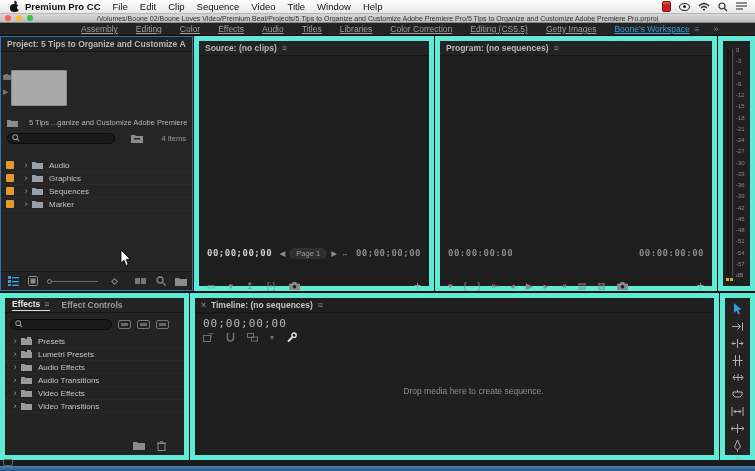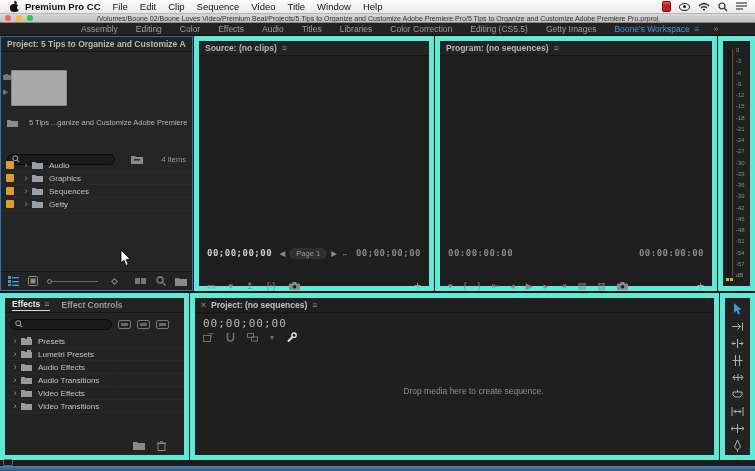--- a/index.html
+++ b/index.html
@@ -33,41 +33,41 @@
     display:flex; align-items:center; border-bottom:1px solid #8a8a8a;
   }
   .tl { width:6px; height:6px; border-radius:50%; margin-left:5px; }
   #titlepath { position:absolute; left:0; right:0; text-align:center; font-size:7px; color:#333; white-space:nowrap; overflow:hidden; }
   
   #wsbar {
     position:absolute; left:0; top:23px; width:755px; height:13px;
     background:#232323; display:flex; align-items:center;
     font-size:8.5px; color:#9e9e9e; border-bottom:1px solid #0c0c0c;
   }
-  #wsbar .ws { margin:18px 9px; white-space:nowrap; }
+  #wsbar .ws { margin:18px 9px; white-space:nowrap;text-decoration:underline; }
   #wsbar .ws.active { color:#3a9bdc; }
   #wsbar .wsmenu { color:#3a9bdc; margin-left:-4px; }
   #wsbar .overflow { margin-left:14px; color:#8a8a8a; }
   
   .panel { position:absolute; background:#232323; border:5px solid #5eead4; }
   .panel.focused { border:1px solid #2d76b9; }
   .phead {
     height:15px; display:flex; align-items:center; gap:5px;
     padding:0 6px; font-size:8.5px; font-weight:bold; color:#b8b8b8;
     background:#232323; border-bottom:1px solid #161616; white-space:nowrap; overflow:hidden;
   }
   .hamburger { color:#8a8a8a; font-weight:normal; font-size:9px; }
   .dim { color:#777; }
   .mono { font-family:"DejaVu Sans Mono", monospace; }
   
   #project-content { position:absolute; left:0; top:15px; right:0; bottom:0; background:#252526; }
   #proj-thumb { position:absolute; left:10px; top:18px; width:56px; height:36px; background:#a9a9a9; border:1px solid #8a8a8a; border-radius:1px; }
   #proj-thumb-icons { position:absolute; left:2px; top:22px; display:flex; flex-direction:column; gap:8px; color:#777; font-size:7px; }
   .binrow { position:absolute; left:6px; top:66px; right:4px; display:flex; align-items:center; gap:5px; font-size:7.5px; color:#b5b5b5; white-space:nowrap; overflow:hidden; }
-  .searchrow { position:absolute; left:6px; top:80px; right:6px; height:12px; display:flex; align-items:center; gap:16px;margin-top:21px; }
+  .searchrow { position:absolute; left:6px; top:80px; right:6px; height:12px; display:flex; align-items:center; gap:16px; }
   .searchbox { flex:0 0 108px; height:11px; background:#1a1a1a; border:1px solid #0a0a0a; border-radius:6px; display:flex; align-items:center; padding:0 4px; }
   .items-count { margin-left:auto; font-size:7.5px; color:#9a9a9a; }
   .colhead { position:absolute; left:0; top:96px; right:0; height:11px; background:#2a2a2b; border-top:1px solid #161616; border-bottom:1px solid #161616; font-size:7.5px; color:#9a9a9a; padding-left:22px; display:flex; align-items:center; }
   .tree { position:absolute; left:0; top:107px; right:0; }
   .trow { height:13px; display:flex; align-items:center; border-bottom:1px dotted #303030; font-size:8px; color:#c5c5c5; }
   .labelchip { width:8px; height:8px; border-radius:1px; margin:0 6px 0 5px; }
   .chev { color:#9a9a9a; font-size:9px; width:12px; text-align:center; }
   .foldericon { margin-right:6px; display:inline-flex; }
   .hscroll { position:absolute; left:24px; top:224px; width:92px; height:5px; background:#3d3d3d; border-radius:3px; }
   .ptoolbar { position:absolute; left:0; bottom:0; right:0; height:19px; background:#232323; border-top:1px solid #161616; display:flex; align-items:center; gap:9px; padding:0 7px; color:#8a8a8a; }
@@ -253,21 +253,21 @@
           <span>Sequences</span>
         </div>
         <div class="trow">
           <span class="labelchip" style="background:#e09a2f"></span>
           <span class="chev">›</span>
           <span class="foldericon">
               <svg width="11" height="8" viewBox="0 0 11 8">
                 <path d="M0 1h3.5l1 1H11v6H0z" fill="#98a0a8"></path>
               </svg>
             </span>
-          <span>Getty</span>
+          <span>Marker</span>
         </div>
       </div>
       <div class="hscroll"></div>
       <div class="ptoolbar">
         <span>
             <svg width="11" height="10" viewBox="0 0 11 10">
               <g fill="#3a9bdc">
                 <rect x="0" y="0" width="3" height="3"></rect>
                 <rect x="4" y="1" width="7" height="1.4"></rect>
                 <rect x="0" y="4" width="3" height="3"></rect>
@@ -514,21 +514,21 @@
             <line x1="0" y1="2" x2="9" y2="2" stroke="#8a8a8a"></line>
             <line x1="3" y1="0.8" x2="6" y2="0.8" stroke="#8a8a8a"></line>
           </svg>
         </span>
     </div>
   </div>
 
   <div class="panel" style="left:190px; top:293px; width:529px; height:167px; background:#1f1f1f;">
     <div id="tl-head">
       <span class="dim">×</span>
-      <span>Project: (no sequences)</span>
+      <span>Timeline: (no sequences)</span>
       <span class="hamburger">≡</span>
     </div>
     <div id="tl-tc" class="mono">00;00;00;00</div>
     <div id="tl-icons">
       <span>
           <svg width="11" height="9" viewBox="0 0 11 9">
             <rect x="0.5" y="2.5" width="7" height="6" fill="none" stroke="#6f6f6f"></rect>
             <path d="M5 0h6M8 0v5" stroke="#6f6f6f" fill="none"></path>
           </svg>
         </span>

